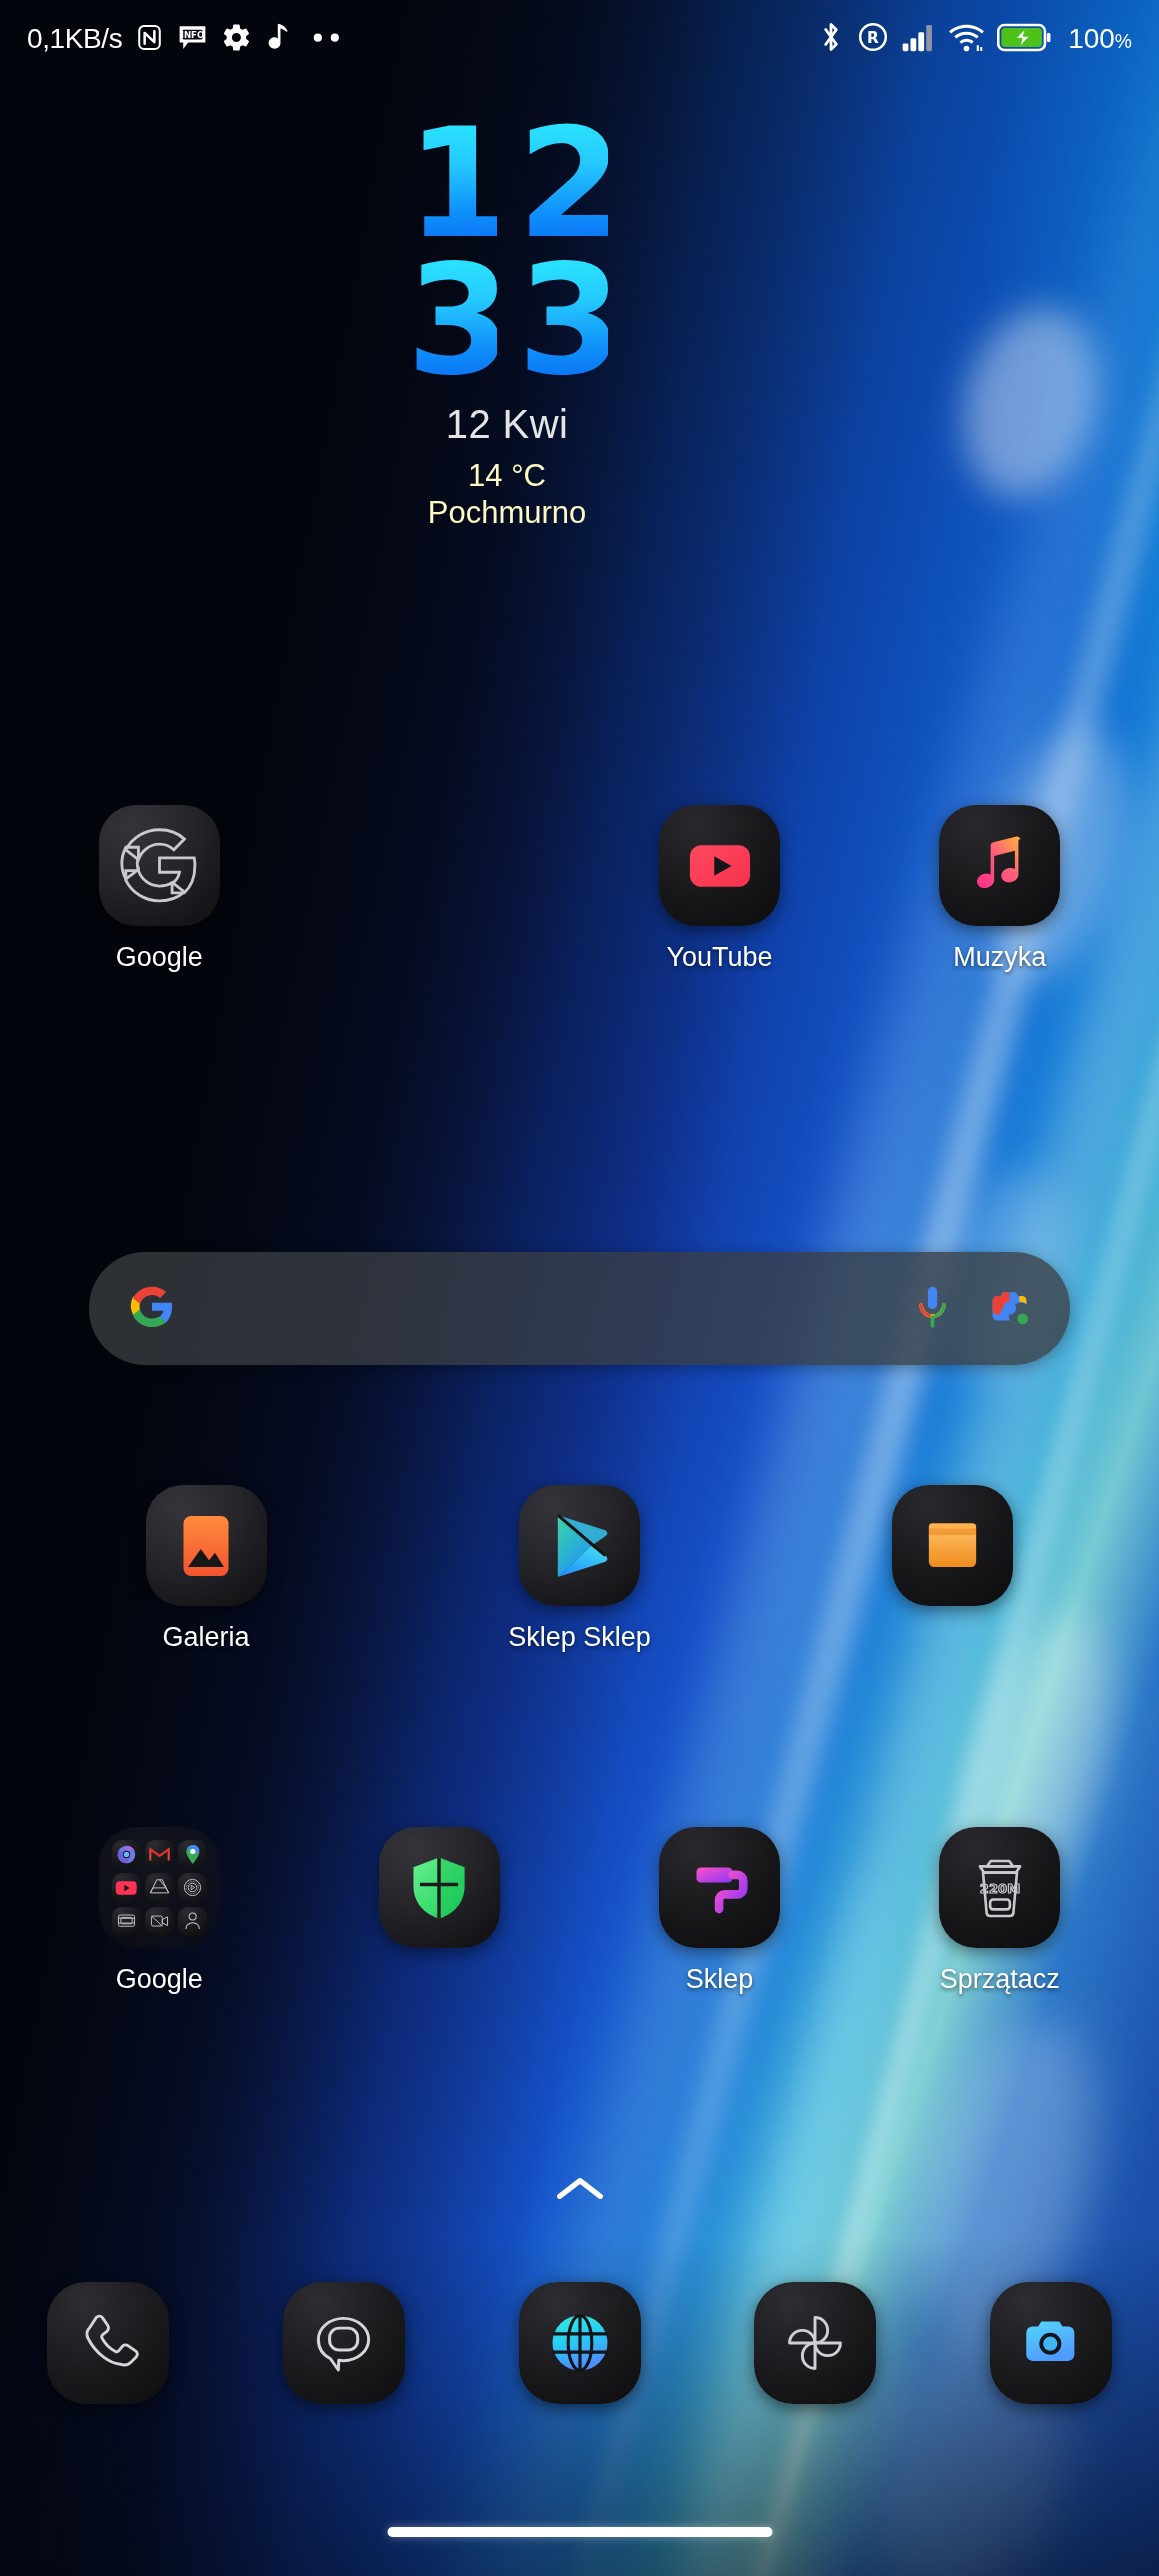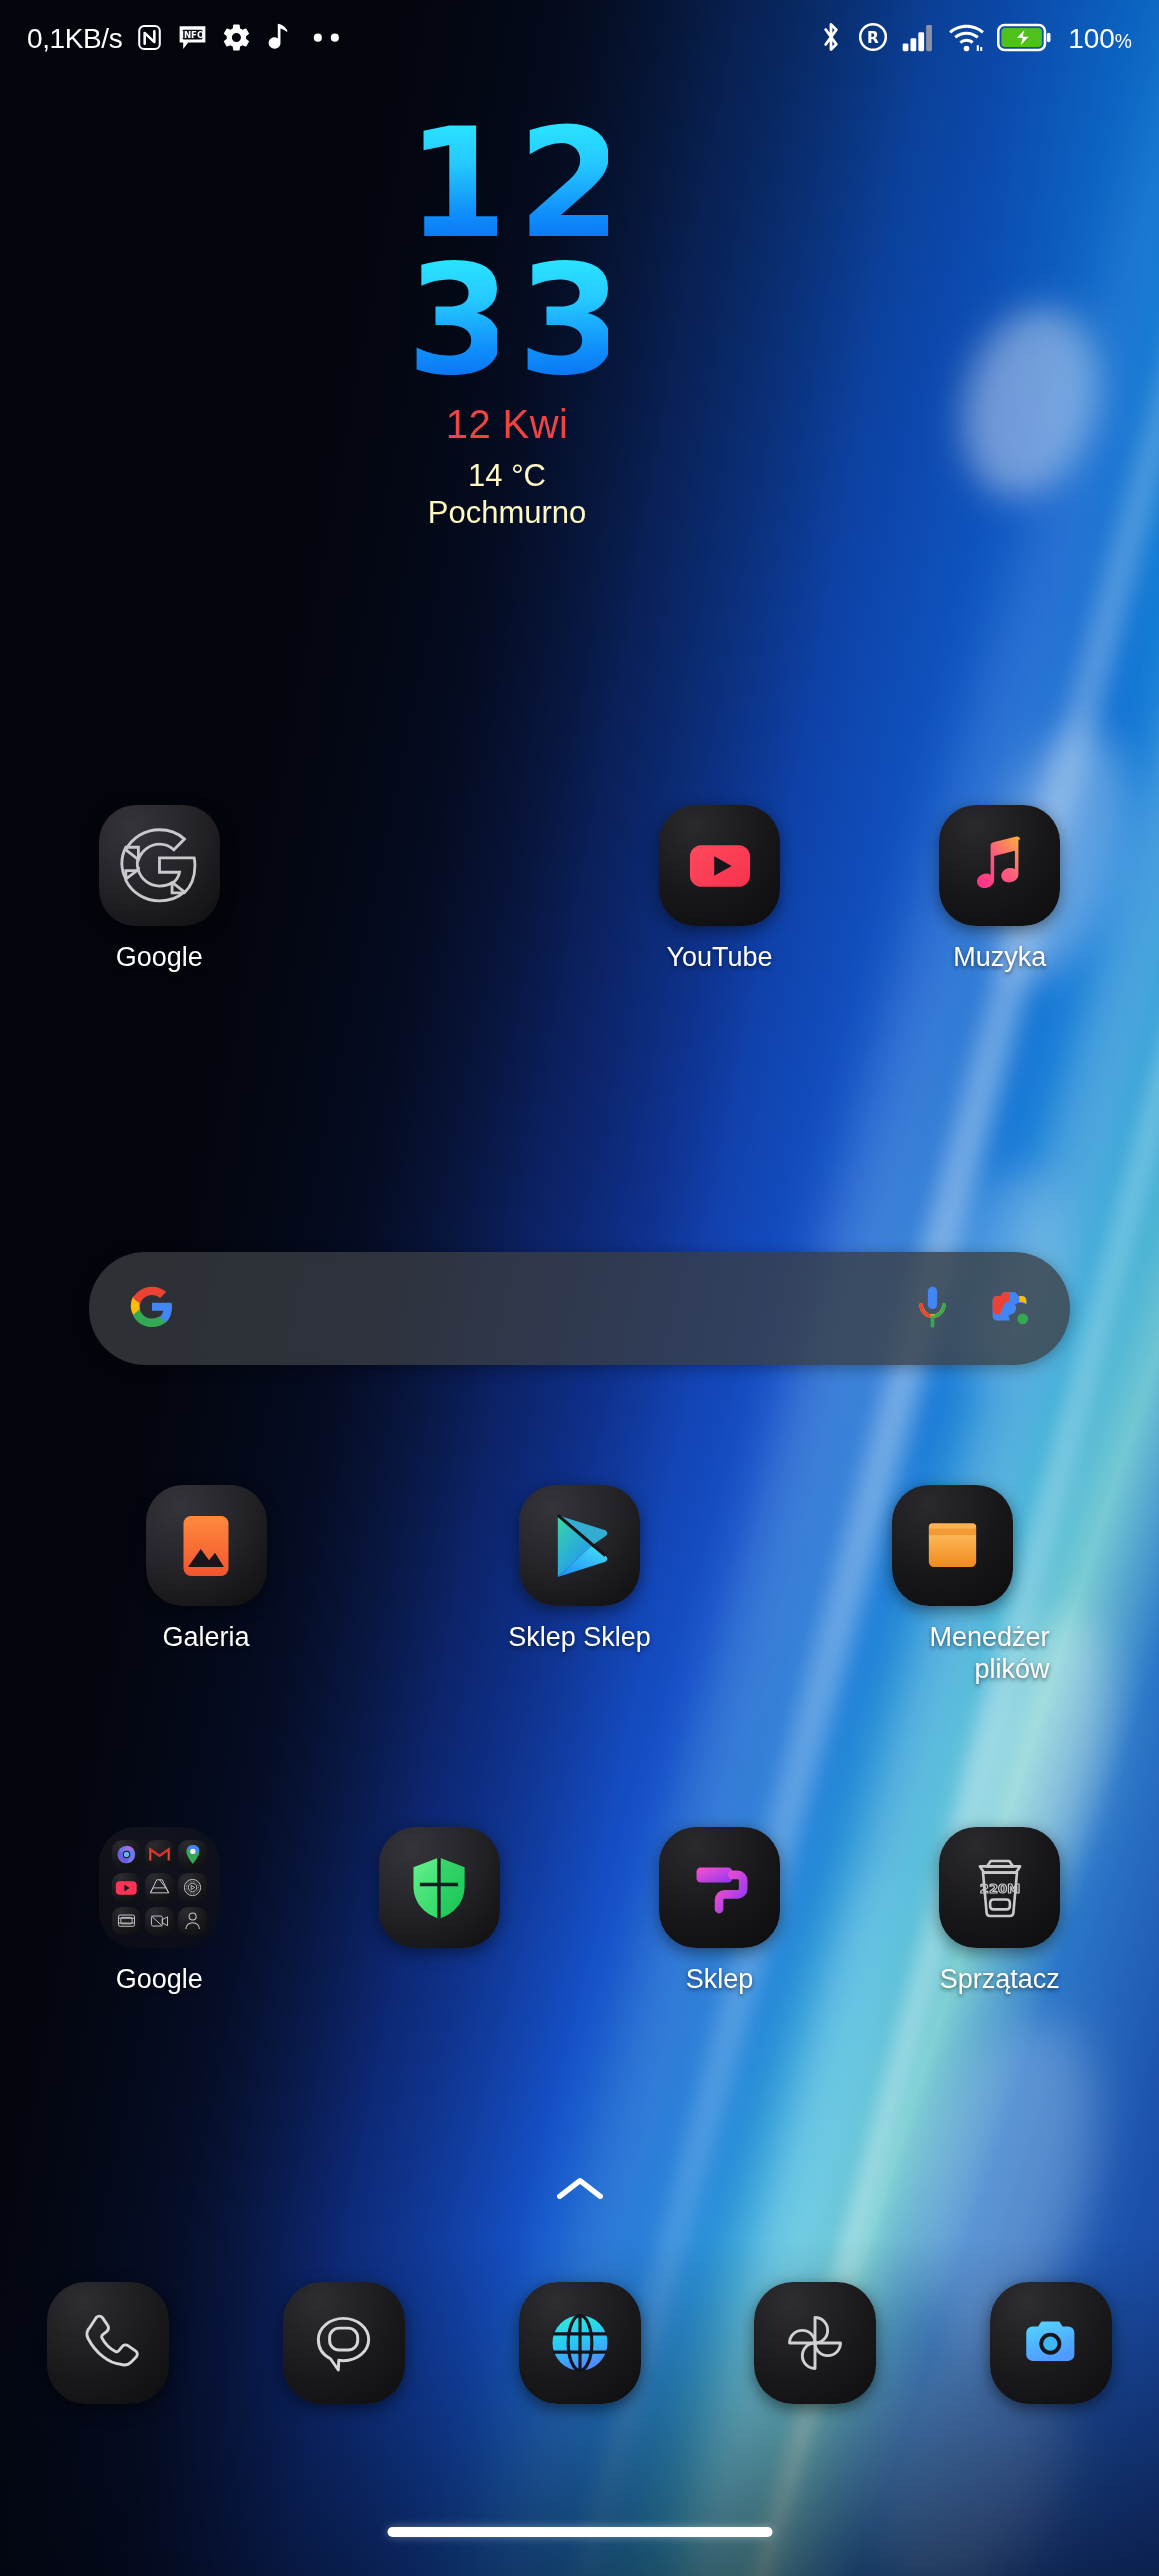--- a/index.html
+++ b/index.html
@@ -80,21 +80,21 @@
   .cd {
     font-size:151px; font-weight:700; letter-spacing:-4.8px;
     font-family:"DejaVu Sans", sans-serif;
     background:linear-gradient(178deg,#2ae6ff 0%, #25c8ff 35%, #0f8ffb 72%, #0a6ef2 100%);
     -webkit-background-clip:text; background-clip:text;
     color:transparent;
     width:90px; text-align:center;
   }
   .clock-date {
     margin-top:17.7px;
-    font-size:40px; color:#ef4444; font-weight:400; letter-spacing:0.4px;
+    font-size:40px; color:#e5e5e5; font-weight:400; letter-spacing:0.4px;
   }
   .clock-weather {
     margin-top:11.3px; text-align:center;
     font-size:31px; color:#fef9c3; font-weight:400; line-height:1.18;
   }
 
   
   .app-row {
     position:absolute; left:0; right:0;
     display:flex; z-index:25;
@@ -437,21 +437,20 @@
               <linearGradient id="fdg" x1="0" y1="0" x2="0" y2="1">
             <stop offset="0" stop-color="#ffc163"></stop>
                 <stop offset="1" stop-color="#ef8a1d"></stop>
           </linearGradient>
             </defs>
           <rect x="8" y="9" width="32" height="8" rx="2.5" fill="#ffb24d"></rect>
           <rect x="8" y="12.5" width="32" height="26" rx="3.5" fill="url(#fdg)"></rect>
           <rect x="8" y="12.5" width="32" height="4.5" fill="#e8790f" opacity=".5"></rect>
         </svg>
       </div>
-      <div class="app-label">Menedżer plików</div>
     </div>
 
   </div>
 
   <div class="app-row" style="top:1827px;">
 
     <div class="app-cell">
       <div class="folder-grid">
         <div class="folder-mini">
           <svg width="21" height="21" viewBox="0 0 24 24">

